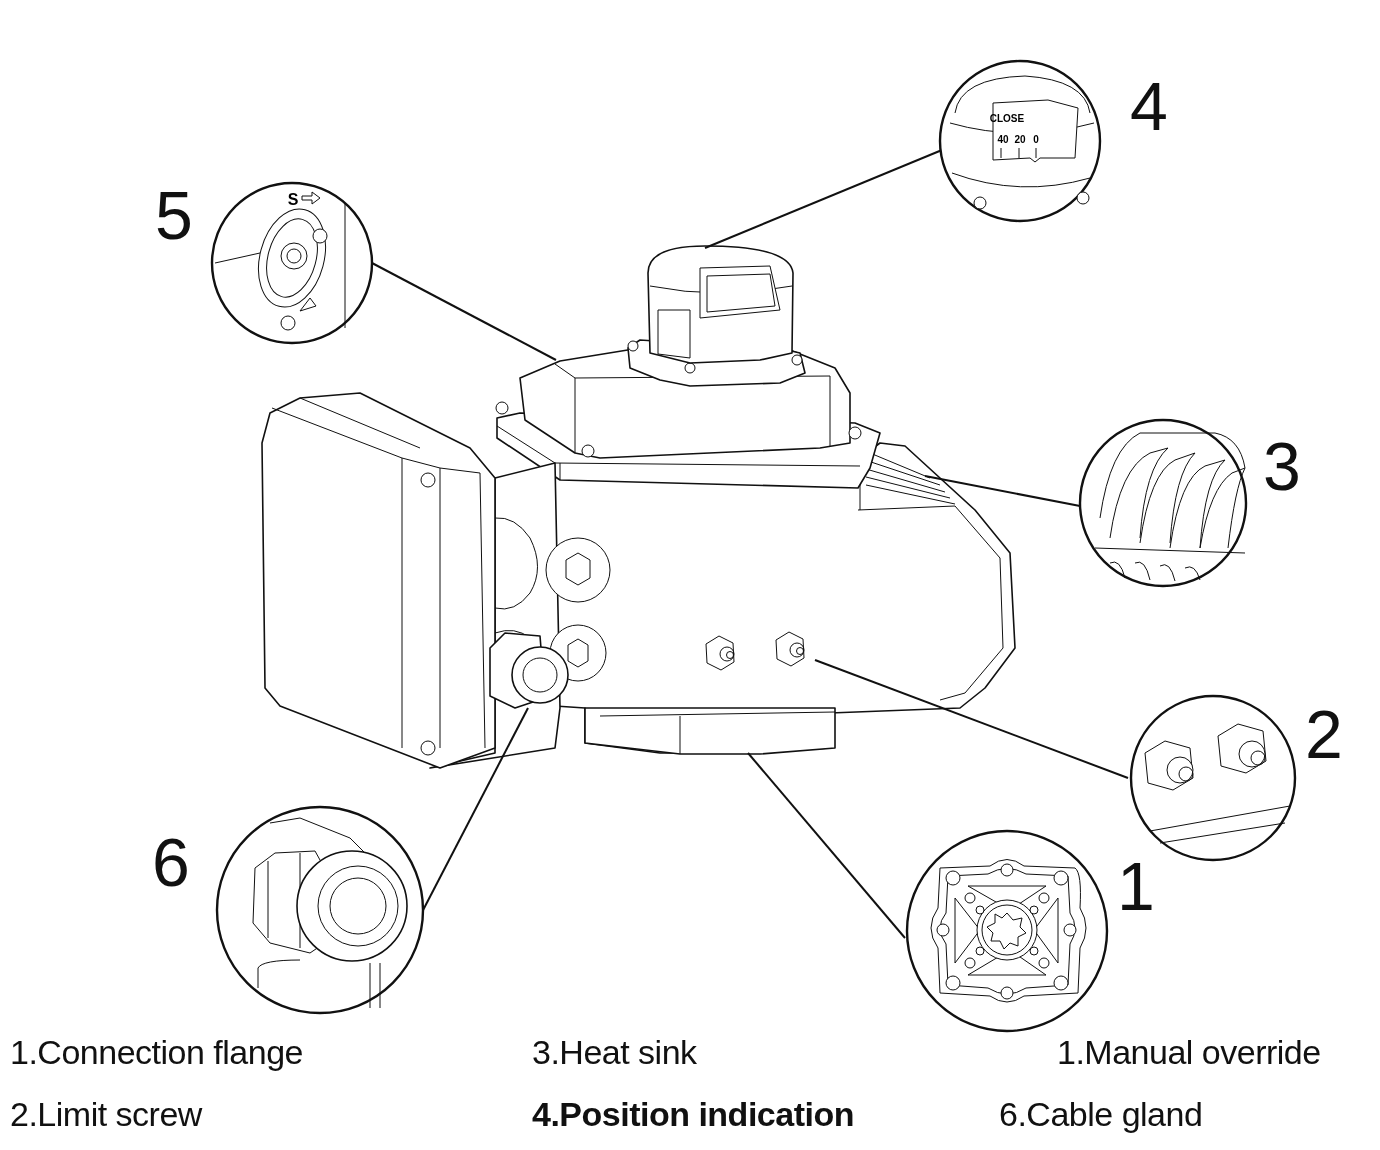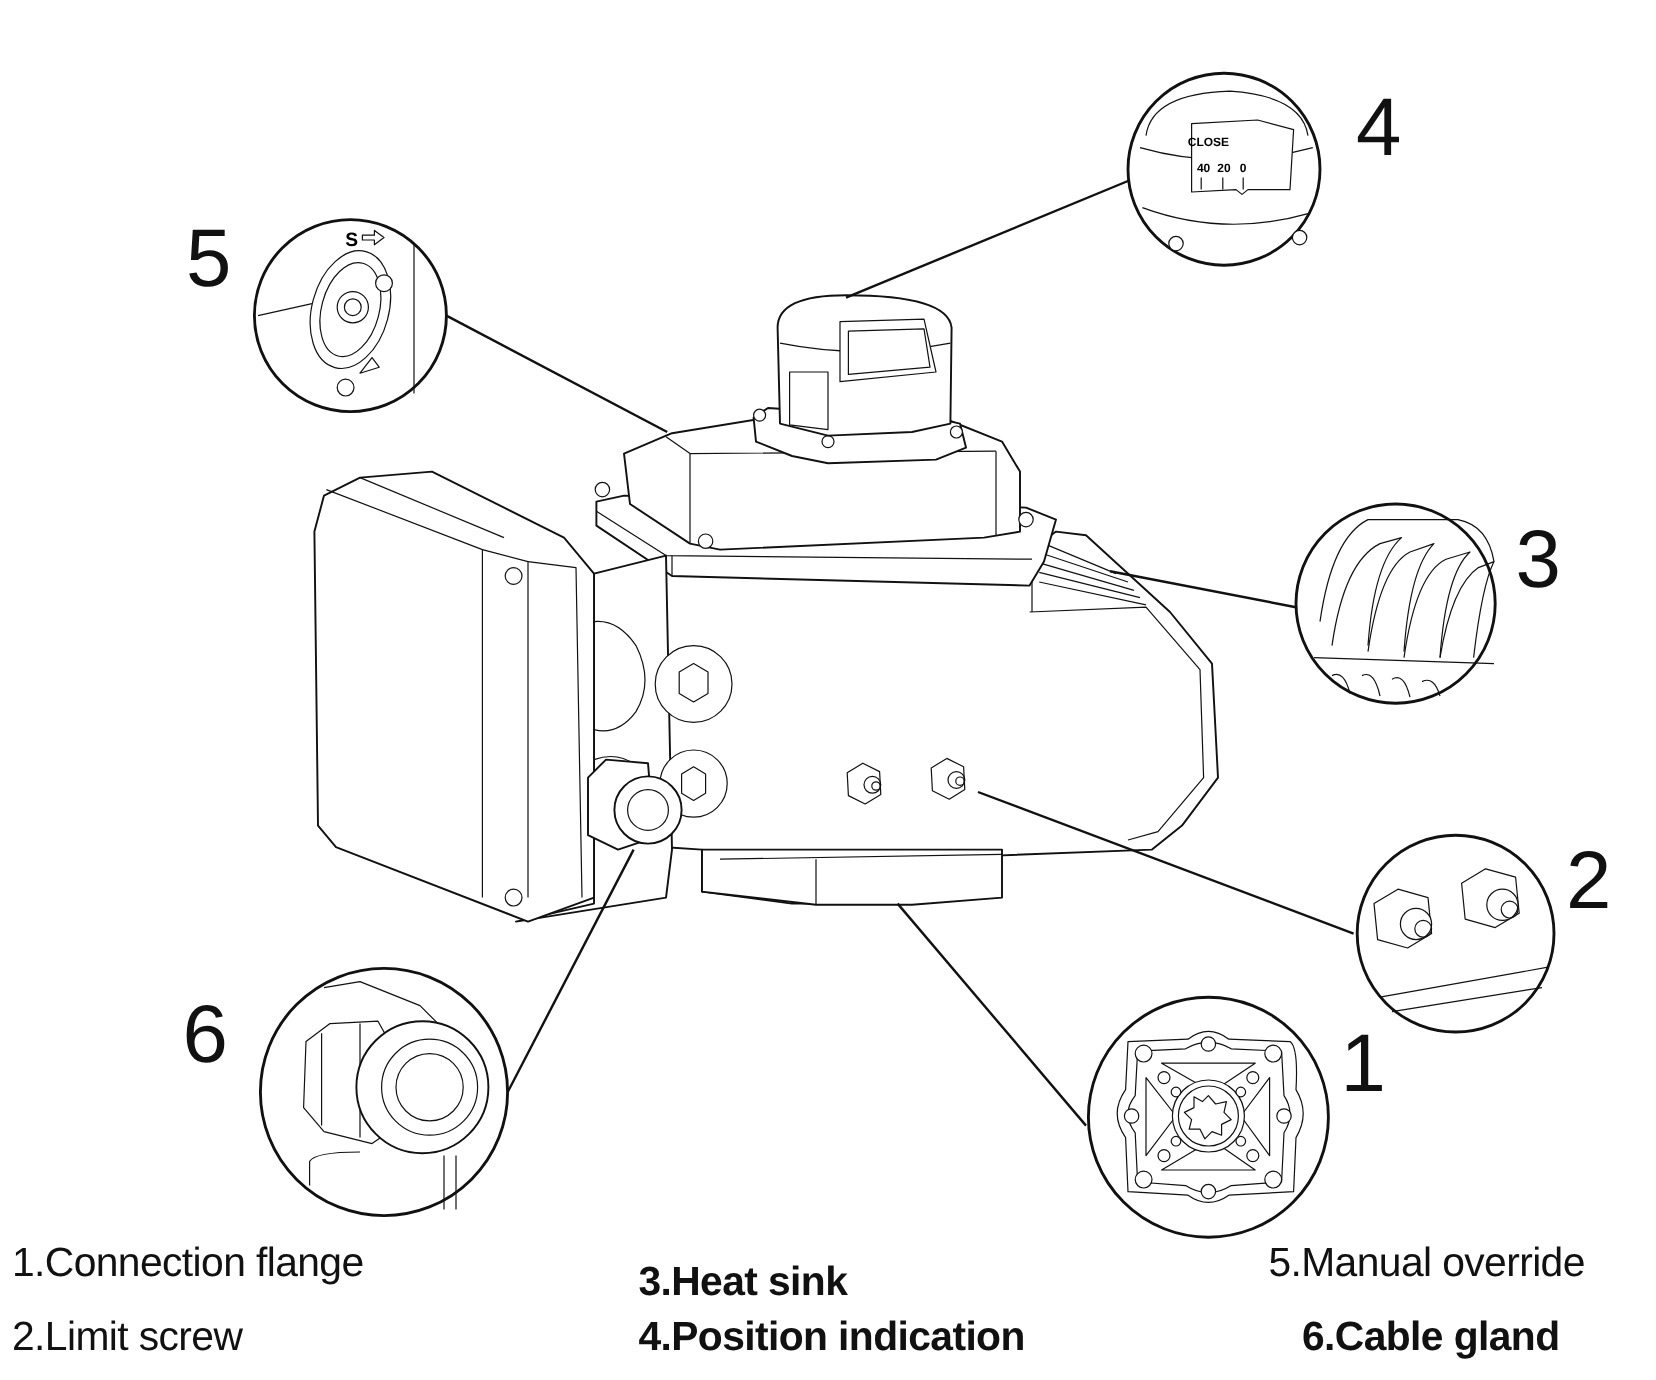--- a/index.html
+++ b/index.html
@@ -211,17 +211,17 @@
 <div class="callout-num" style="left:1130px; top:72px;">4</div>
 <div class="callout-num" style="left:155px; top:181px;">5</div>
 <div class="callout-num" style="left:1263px; top:432px;">3</div>
 <div class="callout-num" style="left:1305px; top:700px;">2</div>
 <div class="callout-num" style="left:1117px; top:852px;">1</div>
 <div class="callout-num" style="left:152px; top:828px;">6</div>
 
 <div class="legend">
   <div class="legend-item" style="left:10px; top:0px;">1.Connection flange</div>
   <div class="legend-item" style="left:10px; top:62px;">2.Limit screw</div>
-  <div class="legend-item" style="left:532px; top:16px;font-weight:bold;">3.Heat sink</div>
+  <div class="legend-item" style="left:532px; top:0px;">3.Heat sink</div>
   <div class="legend-item" style="left:532px; top:62px;font-weight:bold;">4.Position indication</div>
-  <div class="legend-item" style="left:1057px; top:0px;">5.Manual override</div>
-  <div class="legend-item" style="left:1085px; top:62px;font-weight:bold;">6.Cable gland</div>
+  <div class="legend-item" style="left:1057px; top:0px;">1.Manual override</div>
+  <div class="legend-item" style="left:999px; top:62px;">6.Cable gland</div>
 </div>
 
 </body></html>

